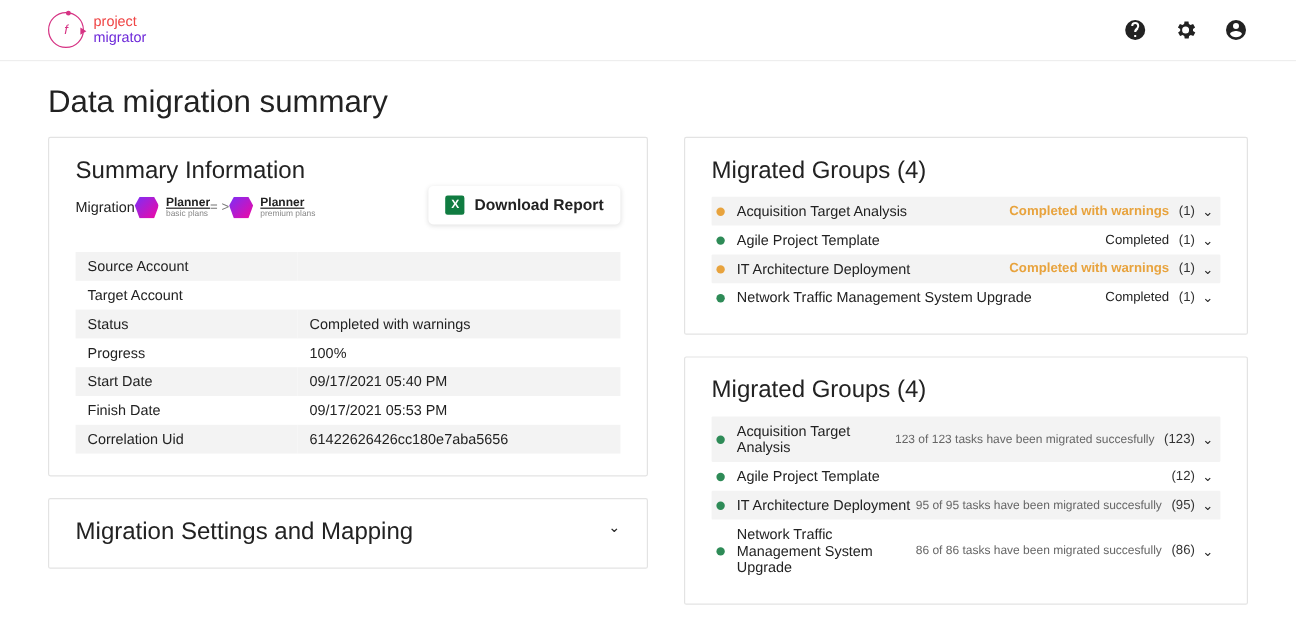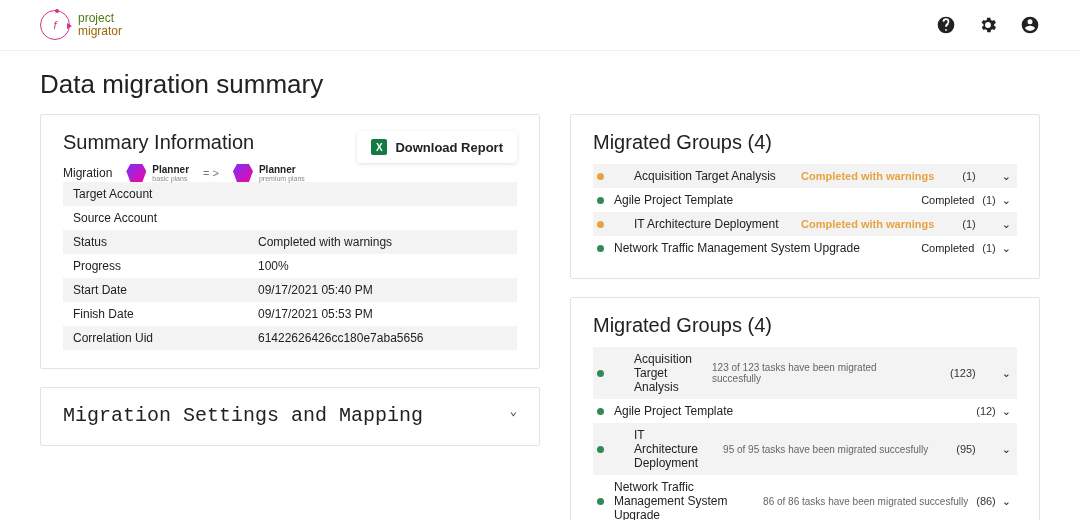--- a/index.html
+++ b/index.html
@@ -41,22 +41,22 @@
     }
     .logo-arrow {
       position:absolute;
       right:-3px; top:12px;
       width:0;height:0;
       border-left:5px solid #d63384;
       border-top:3px solid transparent;
       border-bottom:3px solid transparent;
     }
     .logo-text { line-height: 1.05; }
-    .logo-text .l1 { color:#4d7c0f; font-size: 12px; }
-    .logo-text .l2 { color:#a16207; font-size: 12px; }
+    .logo-text .l1 { color:#ef4444; font-size: 12px; }
+    .logo-text .l2 { color:#6d28d9; font-size: 12px; }
     .topbar-icons { display:flex; gap: 22px; align-items:center; }
     .topbar-icons svg { width: 20px; height: 20px; fill:#222; cursor:pointer; }
     .container {
       padding: 18px 40px 20px 40px;
     }
     h1.page-title {
       font-size: 26px;
       font-weight: 400;
       margin-bottom: 14px;
     }
@@ -69,44 +69,43 @@
     .right { width: 470px; }
     .panel {
       border: 1px solid #e3e3e3;
       border-radius: 2px;
       padding: 16px 22px 18px 22px;
       margin-bottom: 18px;
     }
     .panel-head {
       display:flex;
       justify-content: space-between;
-      align-items:flex-start;
+      align-items:center;
     }
     .panel-title {
       font-size: 20px;
       font-weight: 400;
       margin-bottom: 10px;
     }
     .migration-row {
       display:flex;
       align-items:center;
-      gap: 14px;
       font-size: 12px;
-      margin-bottom: 0;
+      margin-bottom: 28px;
     }
     .planner-chip {
       display:flex; align-items:center; gap:6px;
     }
     .planner-icon {
       width: 20px; height: 18px;
       background: linear-gradient(135deg,#7b2ff7,#f107a3);
       clip-path: polygon(20% 0, 80% 0, 100% 40%, 80% 100%, 20% 100%, 0 40%);
     }
     .planner-label { line-height:1; }
-    .planner-label .big { font-size:10px; font-weight:600; color:#222; }
+    .planner-label .big { font-size:10px; font-weight:600; color:#222;text-decoration:underline; }
     .planner-label .small { font-size:7px; color:#888; }
     .arrow-eq { font-size: 11px; color:#777; }
     .dl-btn {
       display:flex; align-items:center; gap:8px;
       padding: 8px 14px;
       border-radius: 4px;
       box-shadow: 0 1px 4px rgba(0,0,0,0.12);
       background:#fff;
       font-weight:600;
       font-size: 13px;
@@ -124,33 +123,32 @@
     .info-table tr:nth-child(odd) td { background:#f3f3f3; }
     .info-table td {
       padding: 5px 10px;
       font-size: 12px;
     }
     .info-table td:first-child { width: 185px; }
     .settings-panel {
       display:flex;
       justify-content:space-between;
       align-items:flex-start;
-      font-family:Liberation Mono, monospace;
     }
     .settings-panel .panel-title { margin-bottom:0; }
     .chev { font-size: 12px; cursor:pointer; }
     .group-list { margin-top: 6px; }
     .group-row {
       display:flex;
       align-items:center;
       padding: 5px 6px 5px 4px;
       font-size: 12px;
       border-radius:1px;
     }
-    .group-row.alt { background:#f3f3f3;gap:20px; }
+    .group-row.alt { background:#f3f3f3; }
     .dot {
       width:7px;height:7px;border-radius:50%;
       margin-right:10px;
       flex:none;
     }
     .dot.green { background:#2e8b57; }
     .dot.orange { background:#e8a33d; }
     .gname { flex:1; }
     .gstatus { font-size:11px; margin-right:8px; }
     .gstatus.warn { color:#e8a33d; font-weight:600; }
@@ -214,25 +212,25 @@
           </div>
           <div class="dl-btn">
             <span class="excel-icon">X</span>
             <span>Download Report</span>
           </div>
         </div>
 
         <table class="info-table">
           <tbody id="info-rows">
               <tr>
+                <td>Source Account</td>
+                <td></td>
+              </tr>
+              <tr>
                 <td>Target Account</td>
-                <td></td>
-              </tr>
-              <tr>
-                <td>Source Account</td>
                 <td></td>
               </tr>
               <tr>
                 <td>Status</td>
                 <td>Completed with warnings</td>
               </tr>
               <tr>
                 <td>Progress</td>
                 <td>100%</td>
               </tr>

